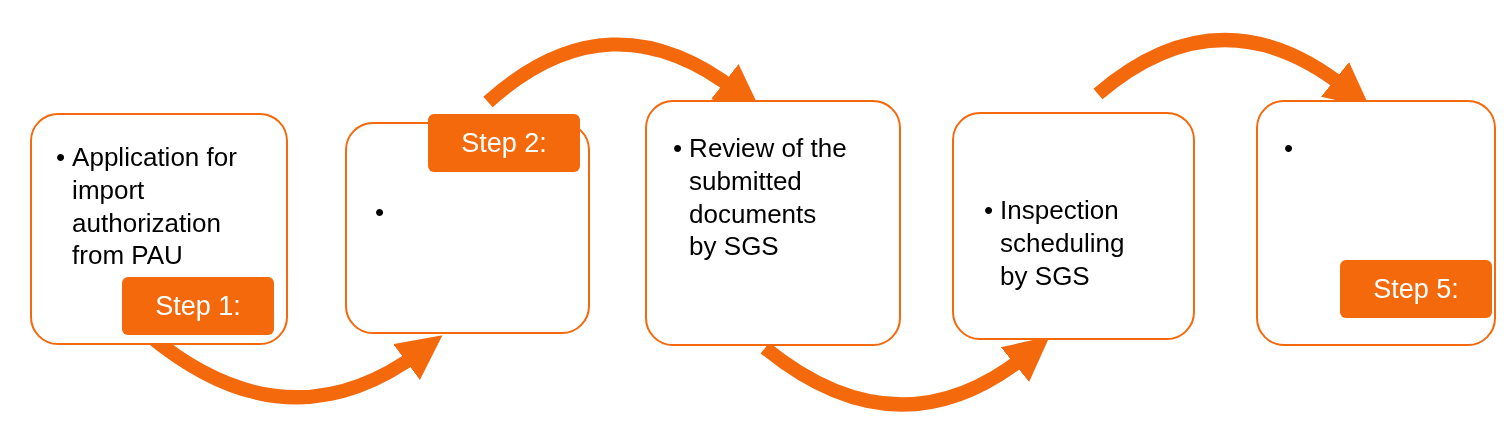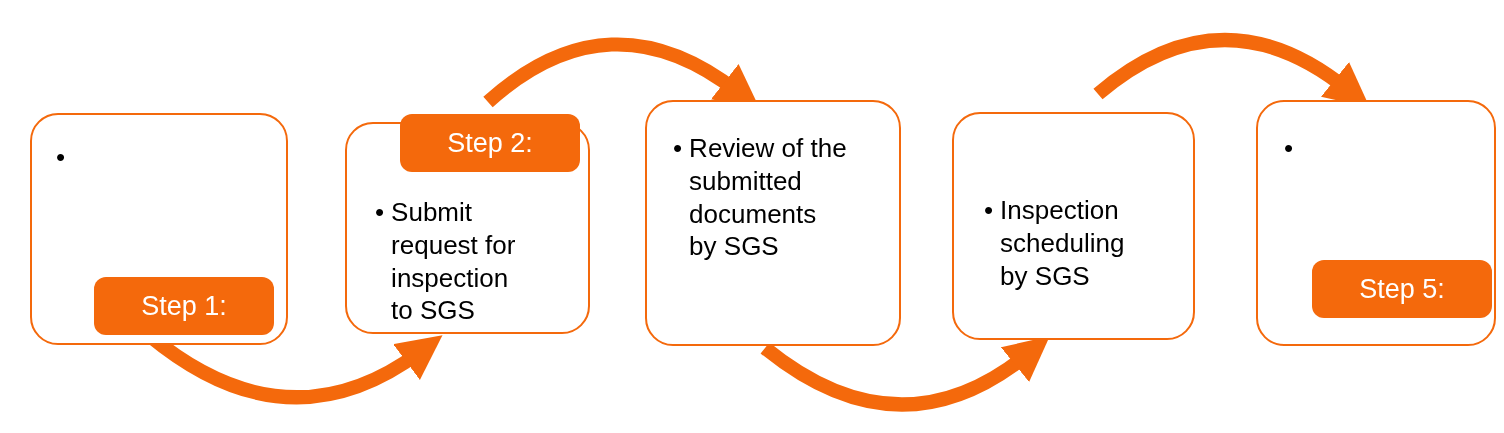--- a/index.html
+++ b/index.html
@@ -43,22 +43,22 @@
   .box-text .text { white-space: pre-line; }
   .bullet { margin-right: 7px; }
   .step-badge {
     position: absolute;
     background: var(--accent);
     color: #ffffff;
     font-size: 27px;
     display: flex;
     align-items: center;
     justify-content: center;
-    border-radius: 12px;
-    width: 180px;
+    border-radius: 6px;
+    width: 152px;
     height: 58px;
     z-index: 3;
   }
   
   .box-1 { left: 30px;   top: 113px; width: 258px; height: 232px; padding: 26px 14px 0 24px; }
   .box-2 { left: 345px;  top: 122px; width: 245px; height: 212px; padding: 72px 14px 0 28px; }
   .box-3 { left: 645px;  top: 100px; width: 256px; height: 246px; padding: 30px 14px 0 26px; }
   .box-4 { left: 952px;  top: 112px; width: 243px; height: 228px; padding: 80px 14px 0 30px; }
   .box-5 { left: 1256px; top: 100px; width: 240px; height: 246px; padding: 30px 10px 0 26px; }
   
@@ -81,31 +81,31 @@
     </defs>
     <path class="arrow-path" d="M 150 336 Q 288 450 420 352" marker-end="url(#arrowhead)"></path>
     <path class="arrow-path" d="M 488 102 Q 610 -8 738 92" marker-end="url(#arrowhead)"></path>
     <path class="arrow-path" d="M 765 348 Q 900 458 1028 354" marker-end="url(#arrowhead)"></path>
     <path class="arrow-path" d="M 1098 94 Q 1222 -12 1348 90" marker-end="url(#arrowhead)"></path>
   </svg>
 
   <div class="step-box box-1">
     <div class="box-text">
       <span class="bullet">•</span>
+      <span class="text">Application for
+import
+authorization
+from PAU</span>
     </div>
     <div class="step-badge badge-1">Step 1:</div>
   </div>
 
   <div class="step-box box-2">
     <div class="box-text">
       <span class="bullet">•</span>
-      <span class="text">Submit
-request for
-inspection
-to SGS</span>
     </div>
     <div class="step-badge badge-2">Step 2:</div>
   </div>
 
   <div class="step-box box-3">
     <div class="box-text">
       <span class="bullet">•</span>
       <span class="text">Review of the
 submitted
 documents

